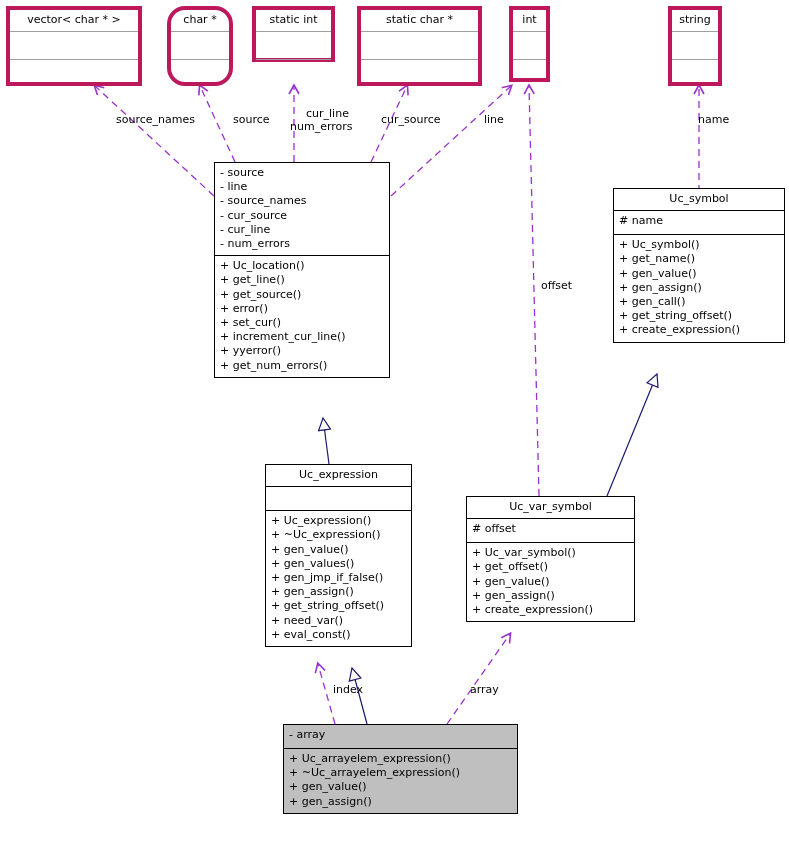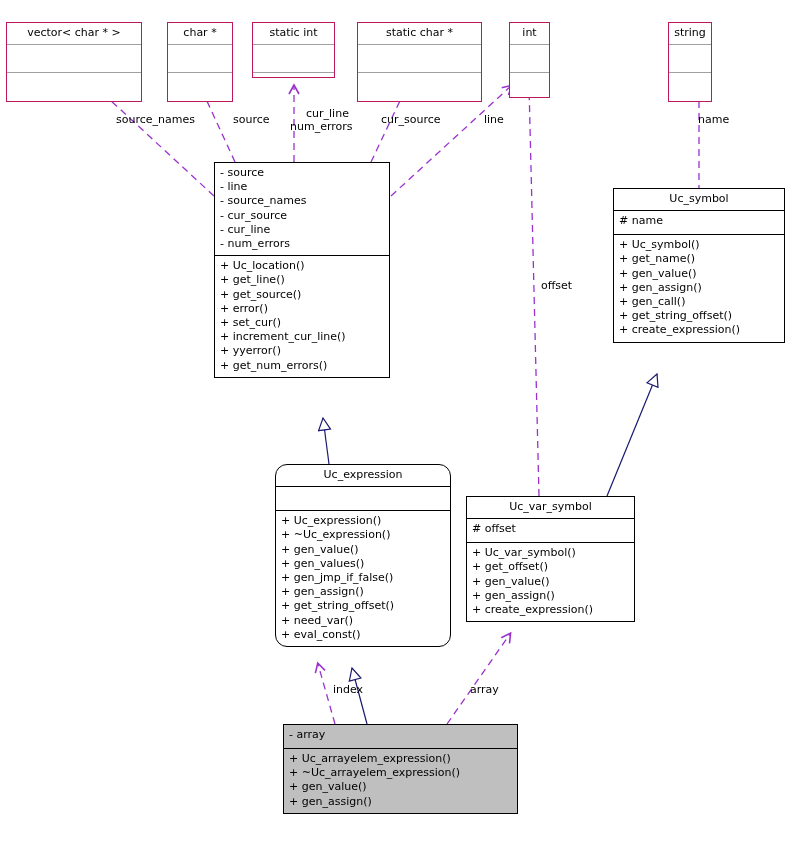--- a/index.html
+++ b/index.html
@@ -28,22 +28,21 @@
   
   .node {
     position: absolute;
     box-sizing: border-box;
     background: #ffffff;
     font-size: 11px;
     line-height: 14.2px;
     color: #000000;
   }
   .node.extern {
-    border: 1px solid #be185d;
-    margin-top: 16px;
+    border: 4px solid #be185d;
   }
   .node.klass {
     border: 1px solid #000000;
   }
   .node.highlight {
     background: #bfbfbf;
     border: 1px solid #000000;
   }
   .node .title {
     text-align: center;
@@ -134,21 +133,21 @@
   <div class="node extern" style="left:6px; top:6px; width:136px; height:80px;">
     <div class="title">vector&lt; char * &gt;</div>
     <div class="attrs">
         <div class="empty-row"></div>
       </div>
     <div class="ops">
         <div class="empty-row"></div>
       </div>
   </div>
 
-  <div class="node extern" style="left:167px; top:6px; width:66px; height:80px;">
+  <div class="node extern" style="left:167px; top:6px; width:66px; height:80px;border-radius:18px;">
     <div class="title">char *</div>
     <div class="attrs">
         <div class="empty-row"></div>
       </div>
     <div class="ops">
         <div class="empty-row"></div>
       </div>
   </div>
 
   <div class="node extern" style="left:252px; top:6px; width:83px; height:56px;">
@@ -174,21 +173,21 @@
   <div class="node extern" style="left:509px; top:6px; width:41px; height:76px;">
     <div class="title">int</div>
     <div class="attrs">
         <div class="empty-row"></div>
       </div>
     <div class="ops">
         <div class="empty-row"></div>
       </div>
   </div>
 
-  <div class="node extern" style="left:668px; top:6px; width:44px; height:80px;">
+  <div class="node extern" style="left:668px; top:6px; width:54px; height:80px;">
     <div class="title">string</div>
     <div class="attrs">
         <div class="empty-row"></div>
       </div>
     <div class="ops">
         <div class="empty-row"></div>
       </div>
   </div>
 
   <div class="node klass" style="left:214px; top:162px; width:176px;">
@@ -221,21 +220,21 @@
       <div class="row">+ Uc_symbol()</div>
       <div class="row">+ get_name()</div>
       <div class="row">+ gen_value()</div>
       <div class="row">+ gen_assign()</div>
       <div class="row">+ gen_call()</div>
       <div class="row">+ get_string_offset()</div>
       <div class="row">+ create_expression()</div>
     </div>
   </div>
 
-  <div class="node klass" style="left:275px; top:464px; width:176px;border-radius:12px;">
+  <div class="node klass" style="left:265px; top:464px; width:147px;">
     <div class="title">Uc_expression</div>
     <div class="attrs">
         <div class="empty-row"></div>
       </div>
     <div class="ops">
       <div class="row">+ Uc_expression()</div>
       <div class="row">+ ~Uc_expression()</div>
       <div class="row">+ gen_value()</div>
       <div class="row">+ gen_values()</div>
       <div class="row">+ gen_jmp_if_false()</div>

